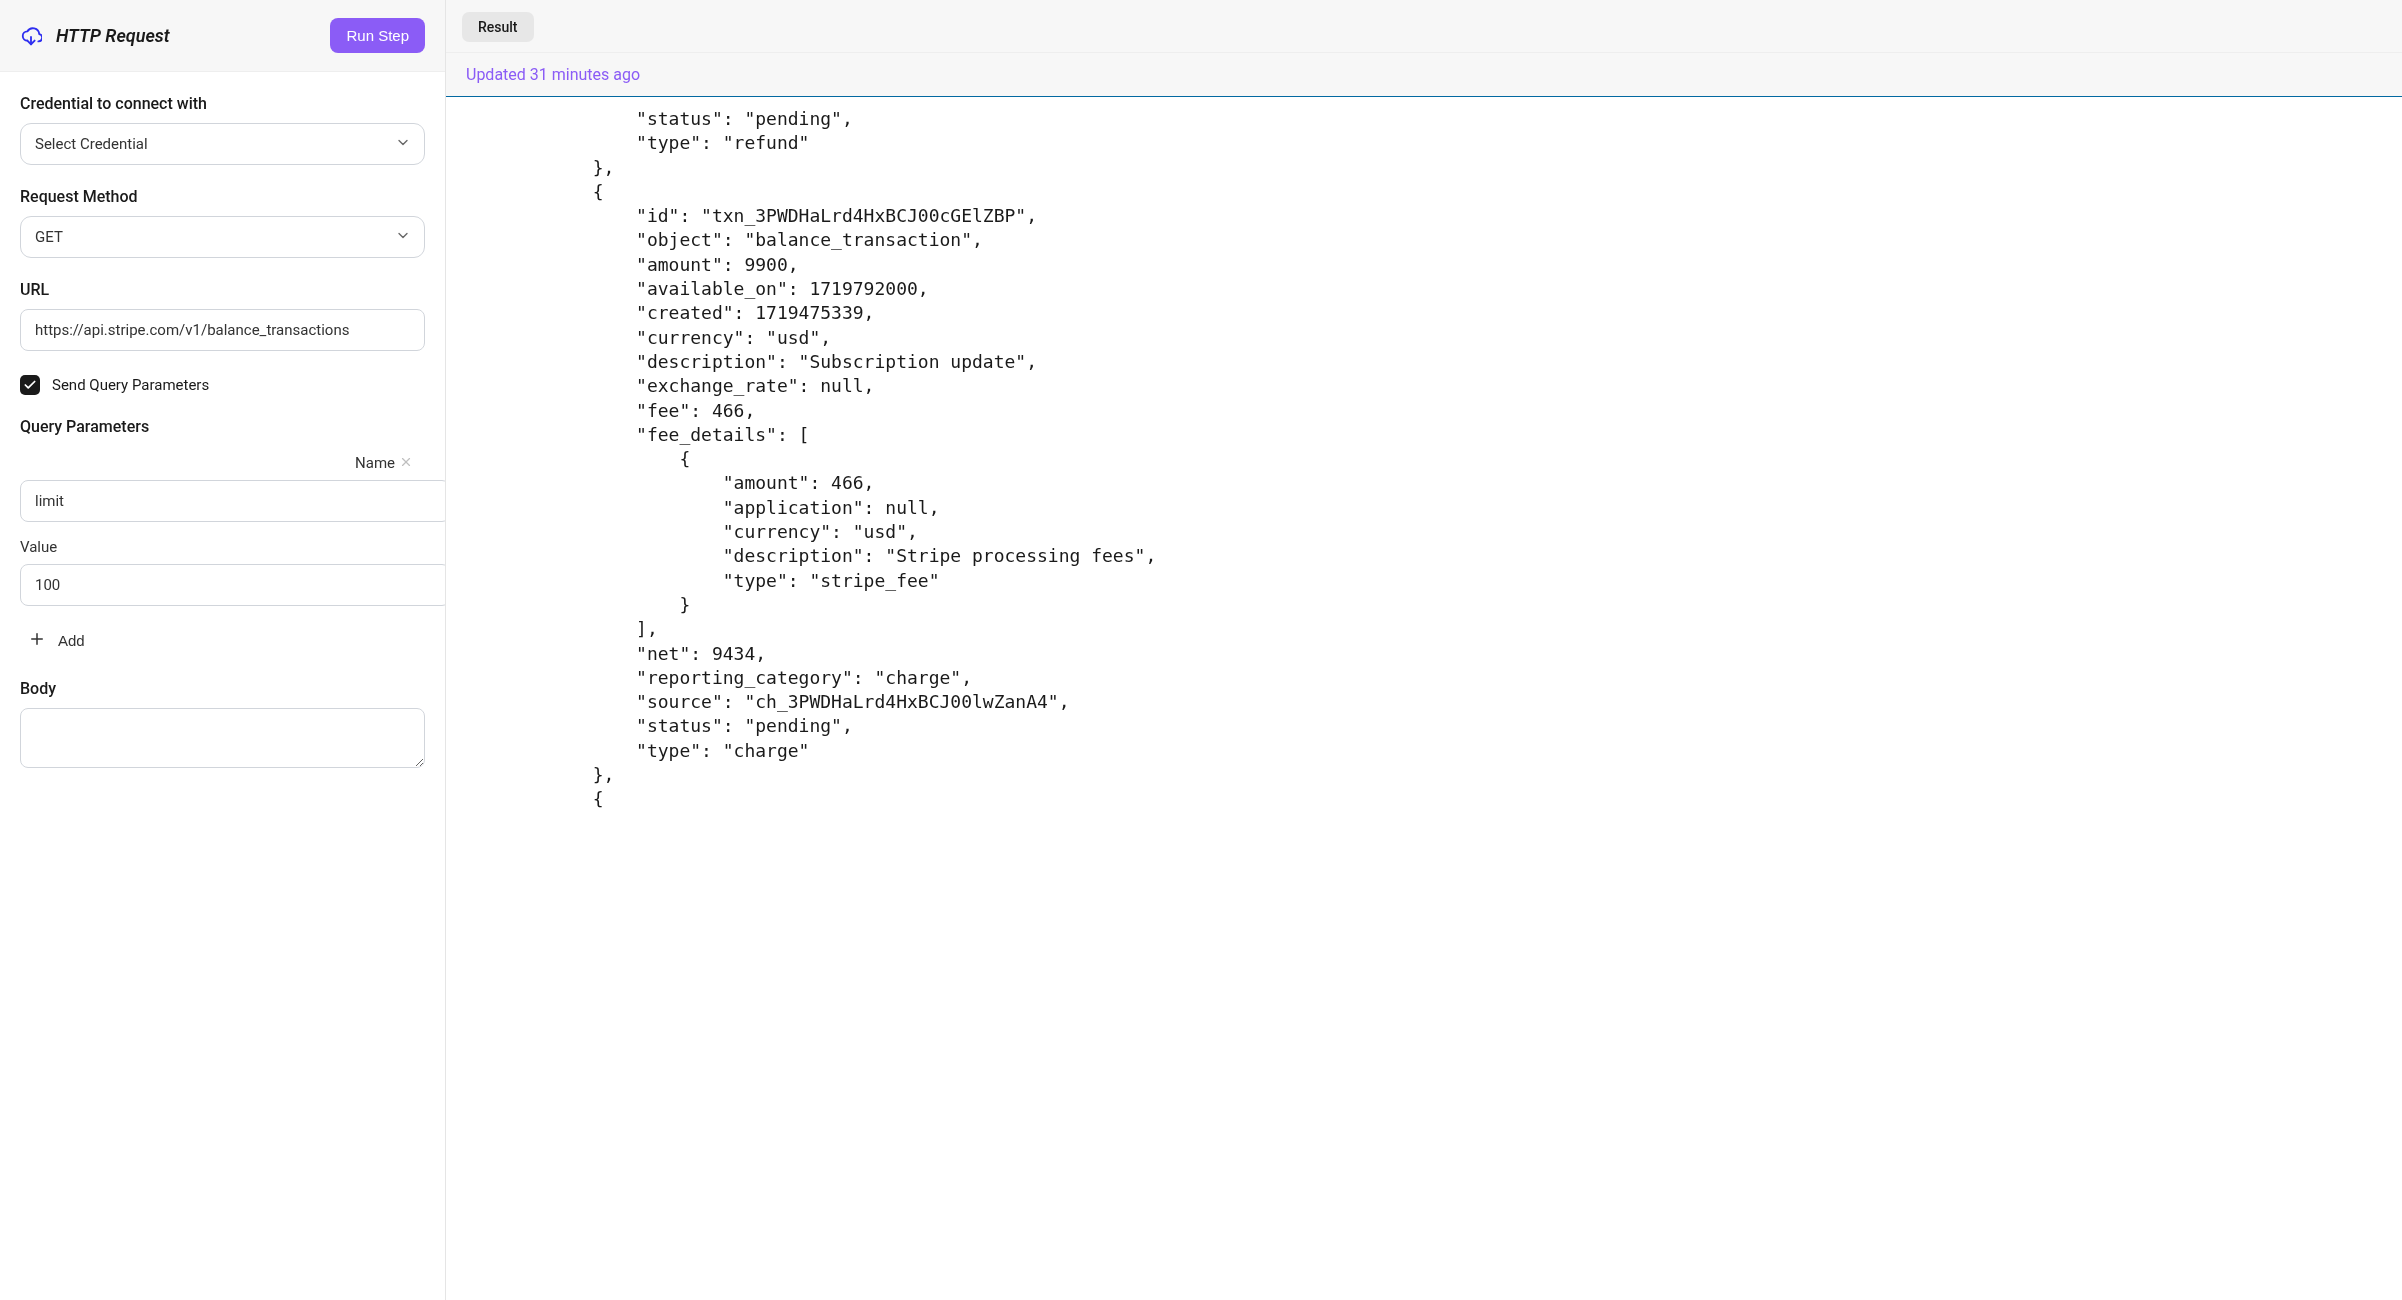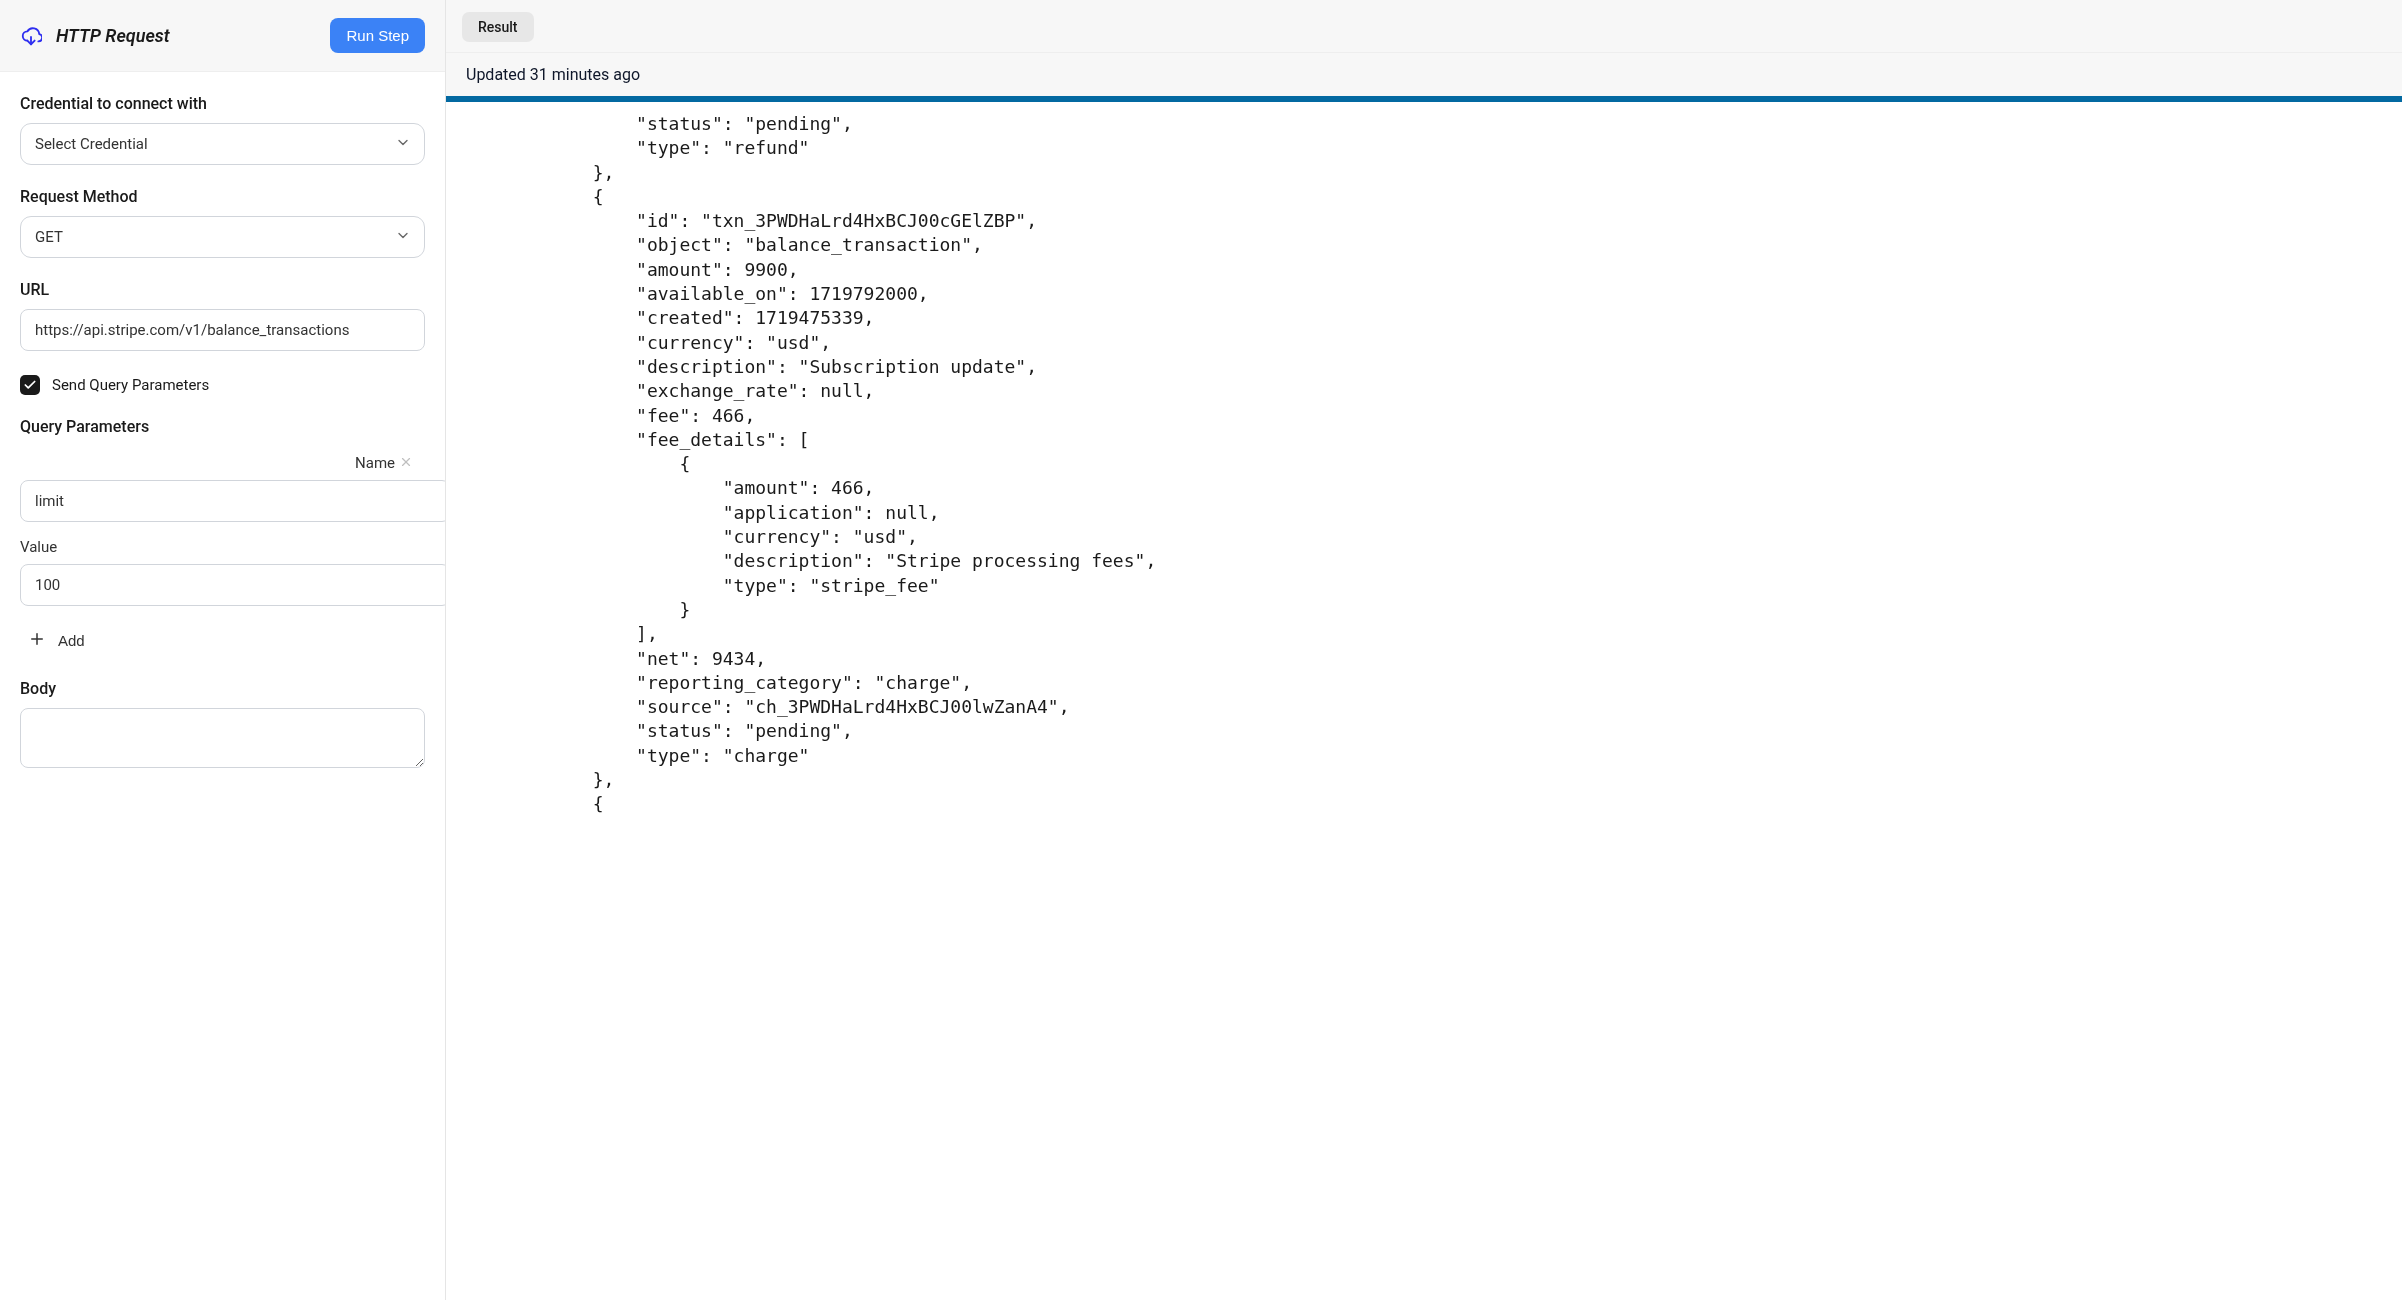--- a/index.html
+++ b/index.html
@@ -40,21 +40,21 @@
       display: flex;
       align-items: center;
       justify-content: center;
     }
     .left-header-title h1 {
       font-size: 18px;
       font-weight: 600;
       font-style: italic;
     }
     .run-btn {
-      background: #3b82f6;
+      background: #8b5cf6;
       color: #fff;
       border: none;
       border-radius: 8px;
       padding: 9px 16px;
       font-size: 15px;
       font-weight: 500;
       cursor: pointer;
     }
 
     .form-area {
@@ -170,24 +170,24 @@
       background: #e7e7e7;
       border-radius: 7px;
       padding: 7px 16px;
       font-size: 14px;
       font-weight: 500;
       cursor: pointer;
     }
     .right-subbar {
       background: #f7f7f7;
       border-top: 1px solid #eee;
-      border-bottom: 6px solid #0369a1;
+      border-bottom: 1px solid #0369a1;
       padding: 12px 20px;
       font-size: 16px;
-      color: #0f172a;
+      color: #8b5cf6;
       margin-top: 10px;
     }
     .code-area {
       flex: 1;
       overflow: auto;
       padding: 10px 20px 20px 60px;
       font-family: "SFMono-Regular", Menlo, Consolas, monospace;
       font-size: 18px;
       line-height: 1.35;
       white-space: pre;

